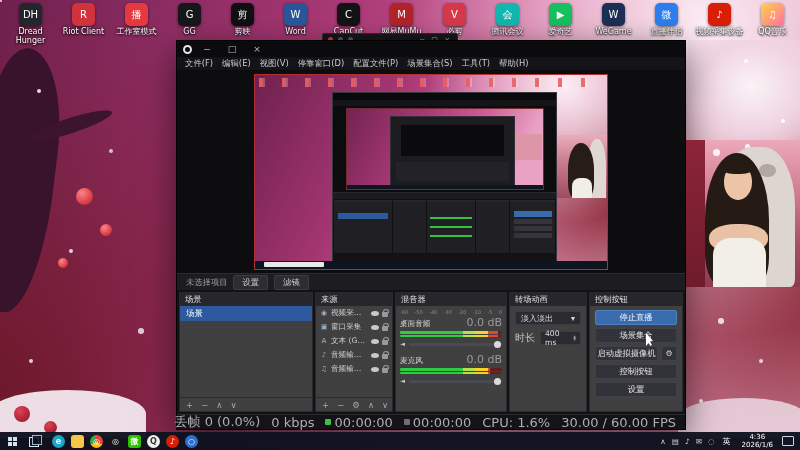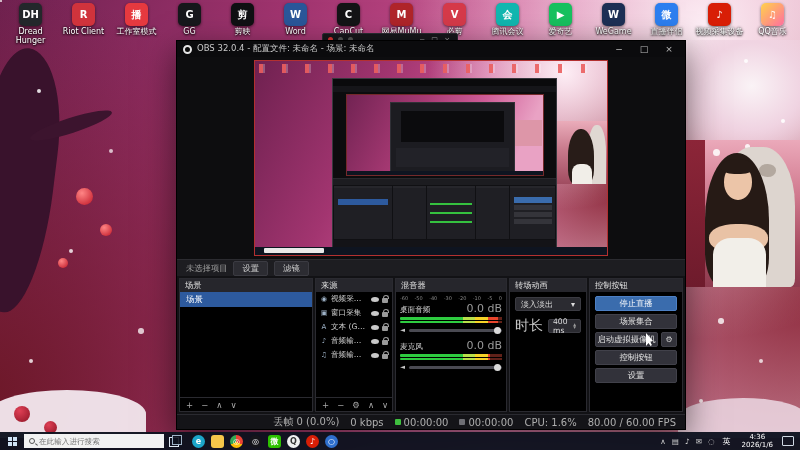--- a/index.html
+++ b/index.html
@@ -32,21 +32,21 @@
     box-shadow:38px 90px 0 1px rgba(255,255,255,.85),110px 150px 0 1px rgba(255,255,255,.7),
     70px 250px 0 1px rgba(255,255,255,.8),140px 330px 0 2px rgba(255,255,255,.75),
     30px 360px 0 1px rgba(255,255,255,.8),720px 320px 0 2px rgba(255,255,255,.8),
     760px 360px 0 1px rgba(255,255,255,.75),700px 400px 0 1px rgba(255,255,255,.8),
     782px 120px 0 1px rgba(255,255,255,.9),745px 60px 0 1px rgba(255,255,255,.85)}
 
   
   .desktop-icons{position:absolute;top:3px;left:4px;right:0;display:flex;z-index:2}
   .di{width:53px;display:flex;flex-direction:column;align-items:center;gap:2px;cursor:default}
   .di-badge{width:23px;height:23px;border-radius:5px;display:flex;align-items:center;justify-content:center;
-    font-size:10px;font-weight:bold;color:#fff;box-shadow:0 1px 3px rgba(0,0,0,.55)}
+    font-size:10px;font-weight:normal;color:#fff;box-shadow:0 1px 3px rgba(0,0,0,.55)}
   .di-label{font-size:8px;color:#fff;text-align:center;line-height:1.12;max-width:52px;
     text-shadow:0 1px 2px #000,0 0 3px rgba(0,0,0,.9)}
 
   
   .bgwin{position:absolute;left:322px;top:33px;width:136px;height:13px;background:#17171b;
     border:1px solid #2c2c33;border-radius:2px;display:flex;align-items:center;gap:5px;padding:0 5px;z-index:2}
   .bgwin i{width:5px;height:5px;border-radius:50%;background:#555;font-style:normal}
   .bgwin .red{background:#d33}
   .bgwin .wb{margin-left:auto;color:#aaa;font-size:7px;letter-spacing:2px}
 
@@ -99,21 +99,21 @@
   .ms-task{position:absolute;left:0;bottom:0;width:100%;height:4.2%;background:#0e1420}
   .ms-search{position:absolute;left:2.5%;top:18%;width:17%;height:62%;background:#e9e9e9;border-radius:1px}
 
   
   .obs-ctx{height:17px;background:#1d1d21;border-top:1px solid #2b2b30;display:flex;align-items:center;gap:6px;padding:0 9px}
   .ctx-label{font-size:8.3px;color:#9b9b9b}
   .ctx-btn{font-size:8.3px;color:#cfcfcf;background:#2c2c32;border:1px solid #3b3b42;border-radius:2px;padding:1px 8px;cursor:default}
 
   
   .obs-docks{flex:1;display:flex;gap:2px;padding:2px;background:#121215;min-height:0}
-  .dock{background:#000000;border:1px solid #2a2a30;display:flex;flex-direction:column;min-width:0}
+  .dock{background:#404040;border:1px solid #2a2a30;display:flex;flex-direction:column;min-width:0}
   .d-scenes{width:134px}.d-sources{width:78px}.d-mixer{width:112px}.d-trans{width:78px}.d-ctl{flex:1}
   .dock-header{height:13px;background:#26262c;font-size:8.2px;color:#e0e0e0;padding:0 5px;display:flex;align-items:center;flex:none}
   .dock-body{flex:1;min-height:0;position:relative;overflow:hidden}
   .dock-toolbar{height:14px;border-top:1px solid #2a2a30;display:flex;align-items:center;gap:8px;padding:0 6px;flex:none}
   .tb{font-size:8.5px;color:#a8a8a8;cursor:default}
   .scene-item{height:15px;display:flex;align-items:center;padding:0 6px;font-size:8.4px;color:#ddd}
   .scene-item.selected{background:#2d5a9e;color:#fff}
   .src-row{height:14px;display:flex;align-items:center;gap:3px;padding:0 4px;font-size:7.6px;color:#cfcfcf}
   .src-glyph{width:8px;flex:none;font-size:7px;color:#9fb3c8;text-align:center}
   .src-label{flex:1;min-width:0;white-space:nowrap;overflow:hidden;text-overflow:ellipsis}
@@ -135,37 +135,37 @@
   .chan-slider{display:flex;align-items:center;gap:4px}
   .spk{font-size:6.5px;color:#c5c5c5;flex:none}
   .track{flex:1;height:3px;background:#4a4a52;border-radius:2px;position:relative}
   .thumb{position:absolute;right:1px;top:-2px;width:7px;height:7px;border-radius:50%;background:#dadada}
 
   
   .trans-body{padding:5px 5px;display:flex;flex-direction:column;gap:6px}
   .trans-select{height:14px;background:#2b2b31;border:1px solid #3b3b42;border-radius:2px;
     display:flex;align-items:center;justify-content:space-between;padding:0 5px;font-size:8px;color:#ddd}
   .trans-row{display:flex;align-items:center;gap:5px}
-  .trans-label{font-size:14px;color:#c5c5c5}
+  .trans-label{font-size:10px;color:#c5c5c5}
   .spin{flex:1;height:14px;background:#2b2b31;border:1px solid #3b3b42;border-radius:2px;
     display:flex;align-items:center;justify-content:space-between;padding:0 4px;font-size:7.6px;color:#ddd}
   .spin-arrows{display:flex;flex-direction:column;line-height:.55;font-size:5.5px;color:#999}
 
   
   .ctl-body{padding:4px 5px;display:flex;flex-direction:column;gap:3px}
   .ctl-row{display:flex;gap:3px}
   .ctl-btn{flex:1;height:15px;background:#32323a;border:1px solid #41414a;border-radius:2px;
     color:#e4e4e4;font-size:8.3px;font-family:inherit;cursor:default;white-space:nowrap;overflow:hidden}
   .ctl-row.accent .ctl-btn{background:#3a6cad;border-color:#4d80c4;color:#fff}
   .ctl-gear{width:16px;height:15px;background:#32323a;border:1px solid #41414a;border-radius:2px;color:#ccc;font-size:8px;cursor:default}
 
   
   .obs-status{height:15px;background:#141418;border-top:1px solid #2a2a30;display:flex;align-items:center;
     justify-content:flex-end;gap:11px;padding:0 9px;flex:none}
-  .st{font-size:10px;color:#aeaeae;display:flex;align-items:center;gap:3px;white-space:nowrap}
+  .st{font-size:13px;color:#aeaeae;display:flex;align-items:center;gap:3px;white-space:nowrap}
   .dot{width:6px;height:6px;border-radius:1px;display:inline-block}
   .dot.green{background:#3fbf3f}.dot.gray{background:#6e6e74}
 
   
   .webcam{position:absolute;left:686px;top:140px;width:114px;height:147px;overflow:hidden;z-index:4;
     background:linear-gradient(180deg,#eba9ba 0%,#d0798e 38%,#a84e62 72%,#8d3a4e 100%)}
   .cam-curtain{position:absolute;left:0;top:0;width:17%;height:100%;background:linear-gradient(180deg,#8c2538,#6e1b2c)}
   .cam-star{position:absolute;width:7px;height:7px;border-radius:50%;background:rgba(255,255,255,.85)}
   .cs1{left:24%;top:6%}.cs2{left:52%;top:3%;width:5px;height:5px}
   .cam-chair{position:absolute;left:30%;top:5%;width:66%;height:95%;background:#ddd5cf;border-radius:42% 42% 6% 6%}
@@ -320,26 +320,35 @@
     <i class="red"></i>
     <i></i>
     <i></i>
     <span class="wb">− □ ×</span>
   </div>
 
   <div class="obs">
 
     <div class="obs-titlebar">
       <span class="obs-logo"></span>
-      <span class="obs-title">OBS 32.0.4 - 配置文件: 未命名 - 场景: 未命名</span>
       <span class="winbtn">−</span>
       <span class="winbtn">□</span>
       <span class="winbtn">×</span>
     </div>
 
+    <div class="obs-menubar">
+      <span class="menu-item">文件(F)</span>
+        <span class="menu-item">编辑(E)</span>
+        <span class="menu-item">视图(V)</span>
+        <span class="menu-item">停靠窗口(D)</span>
+        <span class="menu-item">配置文件(P)</span>
+        <span class="menu-item">场景集合(S)</span>
+        <span class="menu-item">工具(T)</span>
+        <span class="menu-item">帮助(H)</span>
+    </div>
 
     <div class="obs-preview">
       <div class="pv">
         <div class="ms">
           <div class="ms-iconrow"></div>
           <div class="ms-obs">
             <div class="ms-title"></div>
             <div class="ms-menu"></div>
             <div class="ms-prev">
               <div class="ms2">
@@ -554,21 +563,21 @@
       <span class="st">0 kbps</span>
       <span class="st">
           <i class="dot green"></i>
           <span>00:00:00</span>
         </span>
       <span class="st">
           <i class="dot gray"></i>
           <span>00:00:00</span>
         </span>
       <span class="st">CPU: 1.6%</span>
-      <span class="st">80.00 / 60.00 FPS</span>
+      <span class="st">30.00 / 60.00 FPS</span>
     </div>
   </div>
 
   <div class="webcam">
     <div class="cam-curtain"></div>
     <div class="cam-star cs1"></div>
     <div class="cam-star cs2"></div>
     <div class="cam-chair">
       <div class="cam-chair-hole"></div>
     </div>
@@ -582,24 +591,20 @@
   <div class="cursor"></div>
 
   <div class="taskbar">
     <div class="start">
       <span class="winlogo">
           <i></i>
           <i></i>
           <i></i>
           <i></i>
         </span>
-    </div>
-    <div class="searchbox">
-      <span class="mag"></span>
-      <input placeholder="在此输入进行搜索" style="">
     </div>
     <div class="tv"></div>
     <div class="tb-apps">
       <div class="tb-app round" style="background: rgb(28, 165, 201);">
           <span>e</span>
         </div>
         <div class="tb-app" style="background: rgb(246, 198, 74);">
           <span></span>
         </div>
         <div class="tb-app round" style="background: conic-gradient(rgb(234, 67, 53) 0deg, rgb(234, 67, 53) 120deg, rgb(251, 188, 5) 120deg, rgb(251, 188, 5) 240deg, rgb(52, 168, 83) 240deg, rgb(52, 168, 83) 360deg);">

